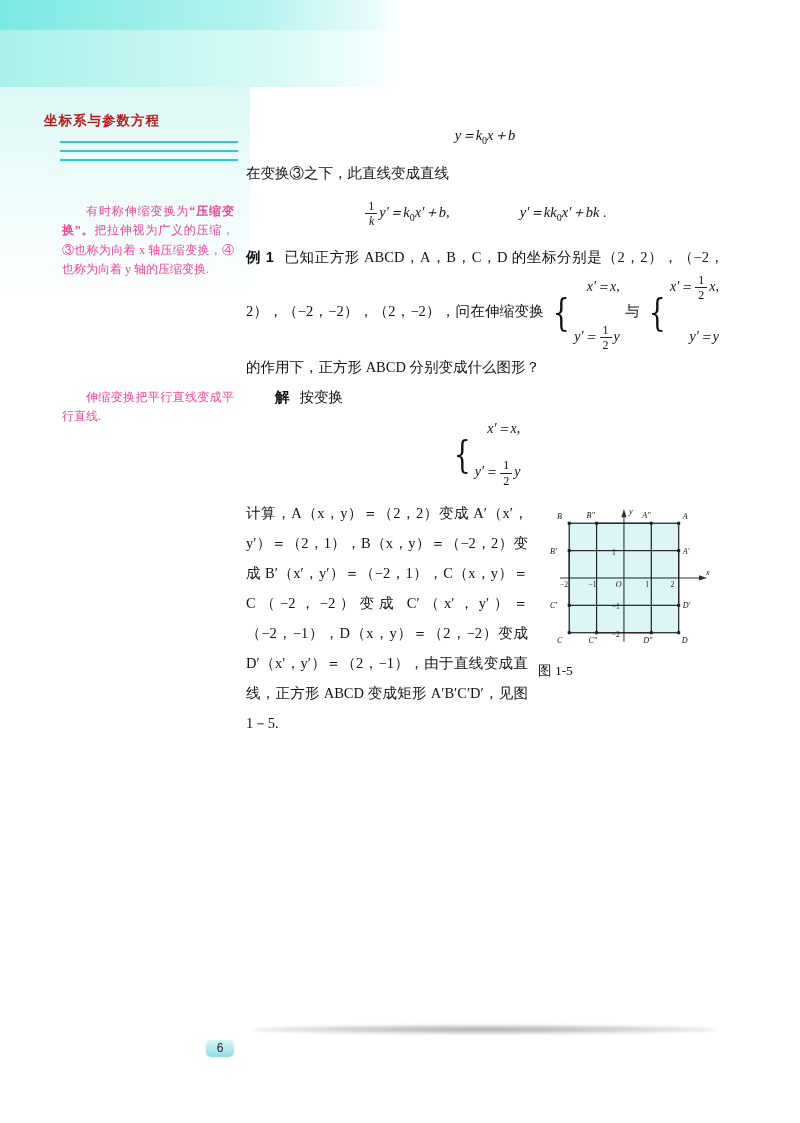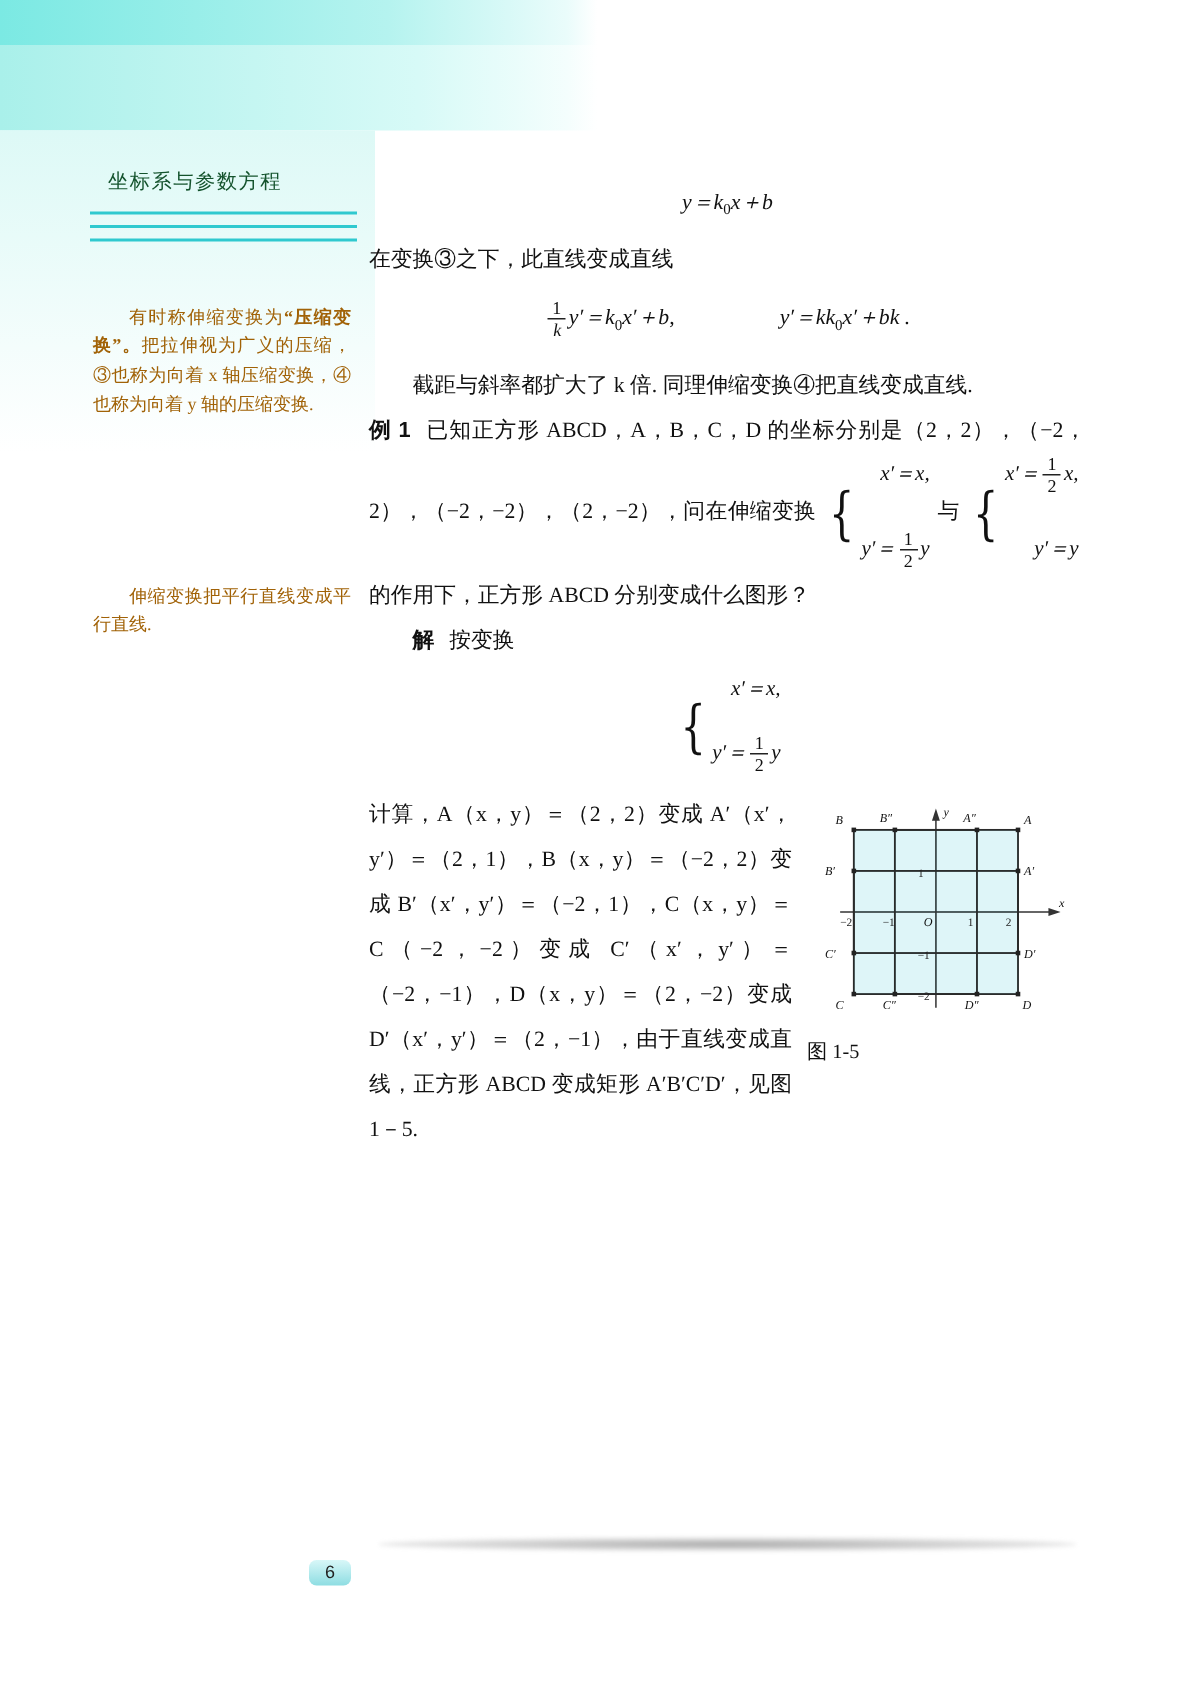--- a/index.html
+++ b/index.html
@@ -6,26 +6,26 @@
   .page{position:relative;width:800px;height:1123px;background:#fff;overflow:hidden;
         font-family:"Liberation Serif","DejaVu Serif",serif;color:#111;}
   
   .deco-a{position:absolute;top:0;left:0;width:398px;height:30px;
           background:linear-gradient(to right,#7be9e3,#b5f3ef 65%,#eafcfb 95%,rgba(255,255,255,0));}
   .deco-b{position:absolute;top:30px;left:0;width:398px;height:57px;
           background:linear-gradient(to right,#a9f0ea,#d7faf7 70%,#f4fefd 95%,rgba(255,255,255,0));}
   .deco-c{position:absolute;top:87px;left:0;width:250px;height:215px;
           background:linear-gradient(to bottom,#ddf9f6,rgba(255,255,255,0));}
   
-  .chapter-title{position:absolute;left:72px;top:112px;width:180px;margin:0;
+  .chapter-title{position:absolute;left:44px;top:112px;width:180px;margin:0;
                  font-family:"Liberation Sans","DejaVu Sans",sans-serif;
-                 font-size:13.5px;font-weight:normal;color:#14532d;letter-spacing:1px;}
+                 font-size:13.5px;font-weight:bold;color:#b91c1c;letter-spacing:1px;}
   .rule{position:absolute;left:60px;width:178px;height:2px;background:#2fc9cf;}
   .r1{top:141px;}.r2{top:150px;}.r3{top:159px;height:1.5px;}
-  .note{position:absolute;left:62px;width:172px;margin:0;color:#a16207;
+  .note{position:absolute;left:62px;width:172px;margin:0;color:#ec4899;
         font-size:12px;line-height:1.62;text-align:justify;text-indent:2em;}
   .note .bold{font-weight:bold;}
   .note1{top:202px;}
   .note2{top:388px;}
   
   .content{position:absolute;left:246px;top:118px;width:478px;}
   .p{margin:0;font-size:14.5px;line-height:30px;text-align:justify;}
   .indent{text-indent:2em;}
   .lbl{font-family:"Liberation Sans","DejaVu Sans",sans-serif;font-weight:bold;margin-right:10px;margin-top:24px;}
   .it{font-style:italic;text-align:right;}
@@ -85,21 +85,20 @@
     <p class="p">在变换③之下，此直线变成直线</p>
 
     <div class="formula f2">
       <span><span class="frac">
             <span class="fn">1</span>
             <span class="fd it">k</span>
           </span><span class="it">y′＝k</span><sub>0</sub><span class="it">x′＋b,</span></span>
       <span><span class="it">y′＝kk</span><sub>0</sub><span class="it">x′＋bk .</span></span>
     </div>
 
-    <p class="p indent">截距与斜率都扩大了 k 倍. 同理伸缩变换④把直线变成直线.</p>
 
     <div class="p example">
       <span class="lbl">例 1</span><span>已知正方形 ABCD，A，B，C，D 的坐标分别是（2，2），（−2，2），（−2，−2），（2，−2），问在伸缩变换</span><span class="cases">
           <span class="brace">{</span>
           <span class="rows">
             <span class="row it">x′＝x,</span>
             <span class="row"><span class="it">y′＝</span><span class="frac">
                 <span class="fn">1</span>
                 <span class="fd">2</span>
               </span><span class="it">y</span></span>

